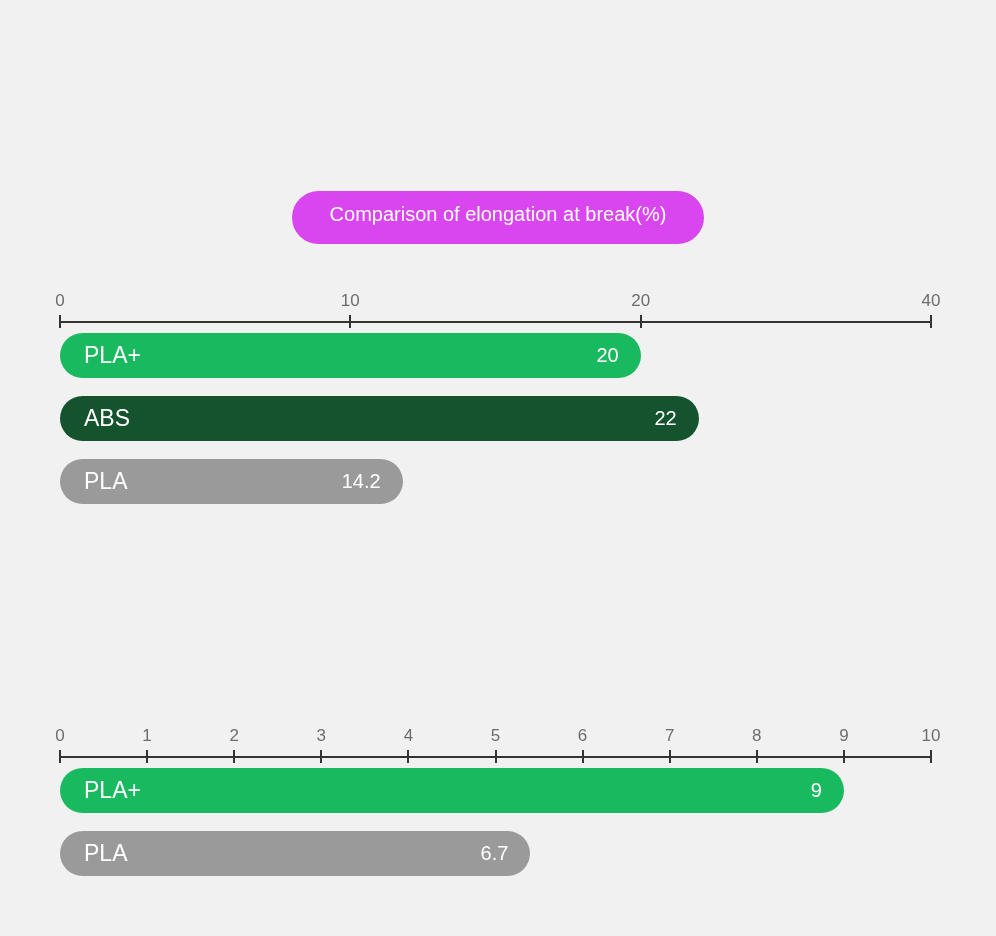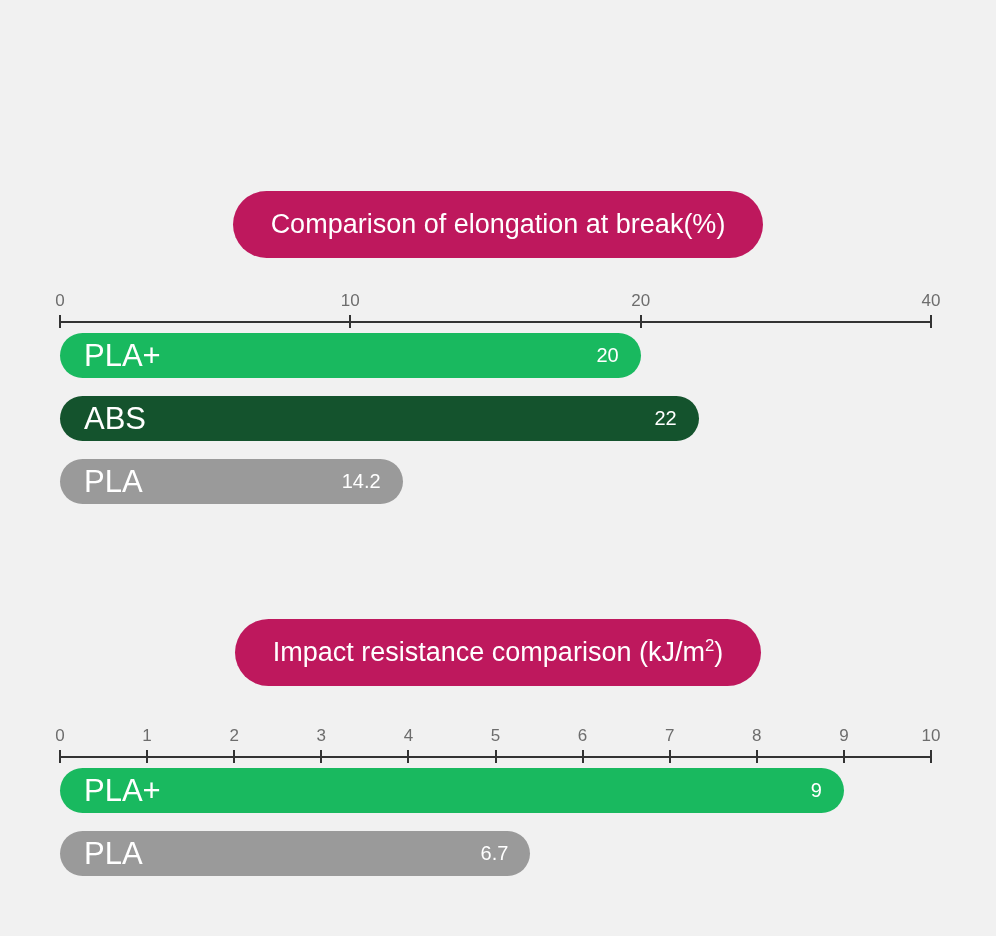--- a/index.html
+++ b/index.html
@@ -38,26 +38,26 @@
 
   
   .badge-row {
     position: absolute;
     left: 0;
     width: 996px;
     display: flex;
     justify-content: center;
   }
   .badge {
-    background: #be185d;
+    background: #d946ef;
     color: #ffffff;
     border-radius: 999px;
-    font-size: 27px;
+    font-size: 20px;
     line-height: 1;
-    padding: 20px 38px 20px 38px;
+    padding: 13px 38px 20px 38px;
     white-space: nowrap;
     display: inline-block;
   }
   .badge sup {
     font-size: 0.62em;
     vertical-align: super;
     line-height: 0;
   }
 
   
@@ -104,21 +104,21 @@
     position: relative;
     height: 45px;
     border-radius: 23px;
     margin-bottom: 18px;
     display: flex;
     align-items: center;
     box-sizing: border-box;
   }
   .bar-label {
     color: #ffffff;
-    font-size: 31px;
+    font-size: 23px;
     margin-left: 24px;
     white-space: nowrap;
   }
   .bar-value {
     position: absolute;
     right: 22px;
     color: #ffffff;
     font-size: 20px;
     white-space: nowrap;
   }
@@ -154,23 +154,20 @@
           <span class="bar-label">ABS</span>
           <span class="bar-value">22</span>
         </div>
         <div class="bar" style="width: 342.593px; background: rgb(154, 154, 154);">
           <span class="bar-label">PLA</span>
           <span class="bar-value">14.2</span>
         </div>
       </div>
   </div>
 
-  <div class="badge-row" style="top:619px;">
-    <div class="badge"><span>Impact resistance comparison (kJ/m</span><sup>2</sup><span>)</span></div>
-  </div>
 
   <div class="chart" id="chart-1" style="top:728px;">
     <div class="axis-wrap">
         <div class="axis-line" style="left: 60px; width: 871px; right: auto;"></div>
         <div class="tick" style="left: 60px;"></div>
         <div class="tick-label" style="left: 60px;">0</div>
         <div class="tick" style="left: 147.1px;"></div>
         <div class="tick-label" style="left: 147.1px;">1</div>
         <div class="tick" style="left: 234.2px;"></div>
         <div class="tick-label" style="left: 234.2px;">2</div>

